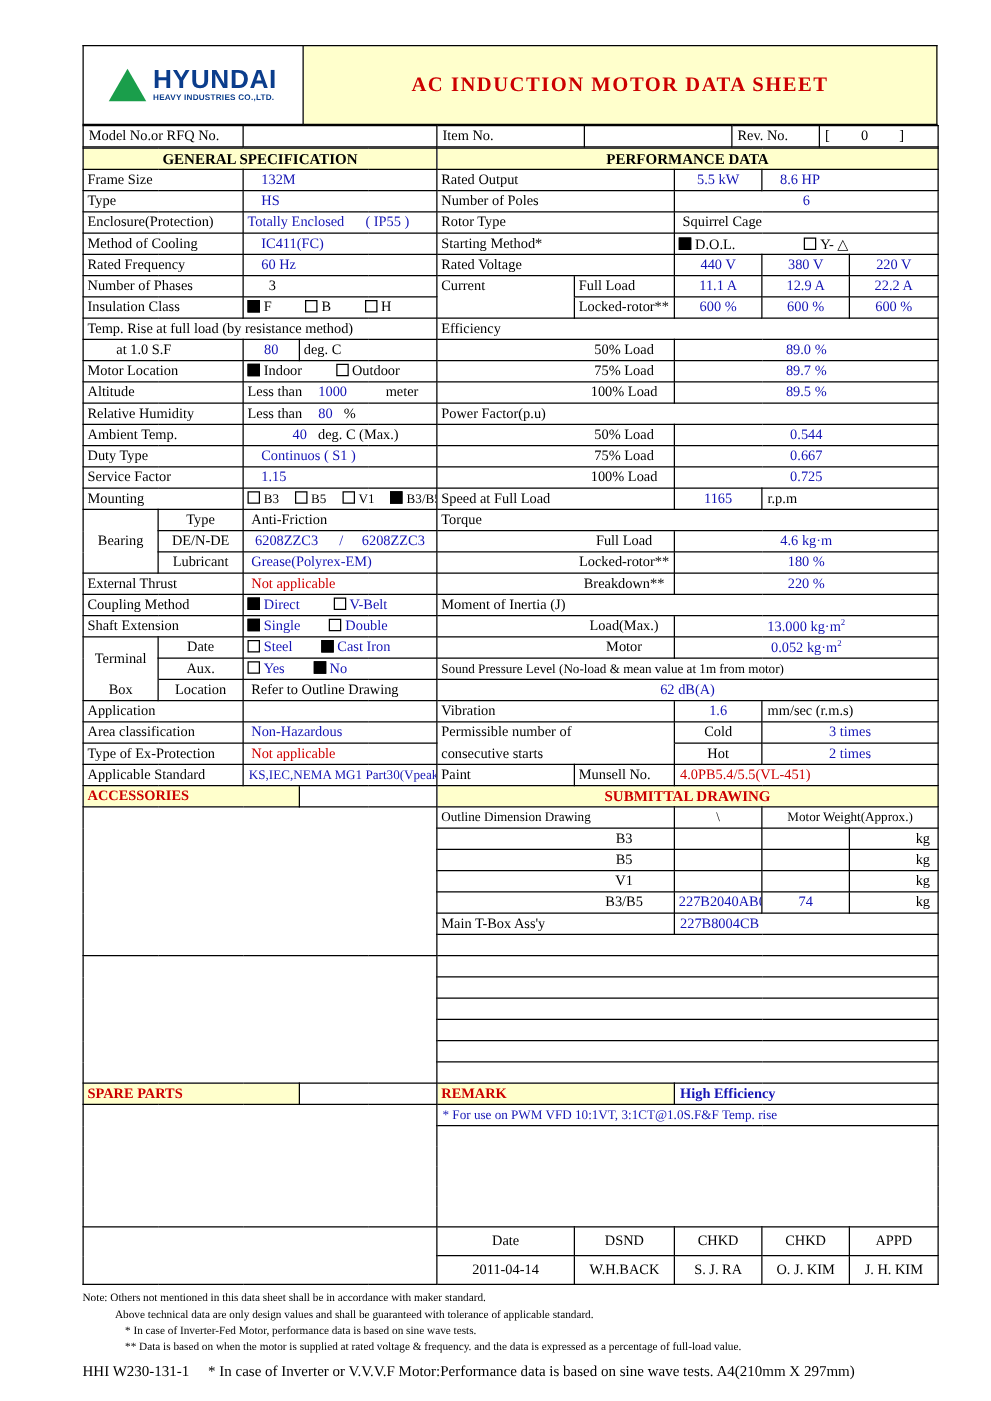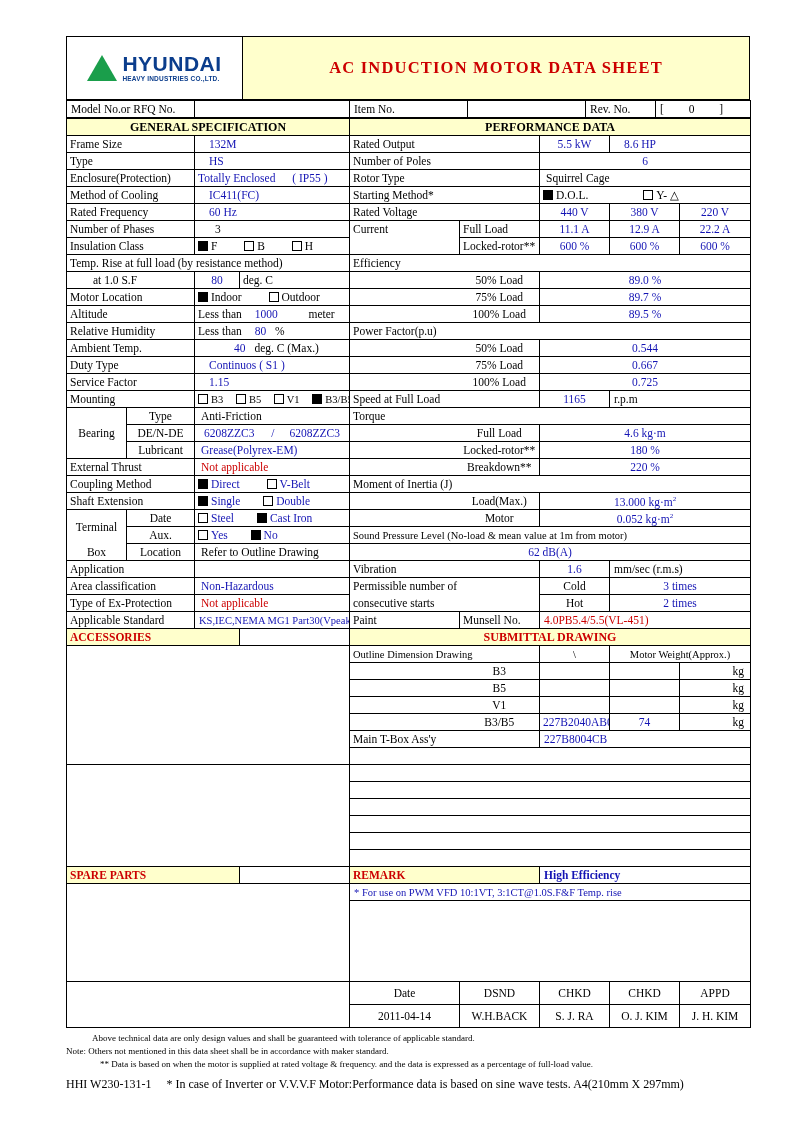--- a/index.html
+++ b/index.html
@@ -465,22 +465,23 @@
         <td class="ctr" style="height:22px">2011-04-14</td>
         <td class="ctr">W.H.BACK</td>
         <td class="ctr">S. J. RA</td>
         <td class="ctr">O. J. KIM</td>
         <td class="ctr">J. H. KIM</td>
       </tr>
     </tbody>
       </table>
 
     <div style="margin-top:4px;font-size:9px;line-height:1.45">
+      <div>Note: Others not mentioned in this data sheet shall be in accordance with maker standard.</div>
       <div style="padding-left:26px">Above technical data are only design values and shall be guaranteed with tolerance of applicable standard.</div>
-      <div>Note: Others not mentioned in this data sheet shall be in accordance with maker standard.</div>
+      <div style="padding-left:34px">* In case of Inverter-Fed Motor, performance data is based on sine wave tests.</div>
       <div style="padding-left:34px">** Data is based on when the motor is supplied at rated voltage &amp; frequency. and the data is expressed as a percentage of full-load value.</div>
     </div>
 
     <div style="margin-top:6px;font-size:12px">
       <span>HHI W230-131-1</span>
       <span style="margin-left:12px">* In case of Inverter or V.V.V.F Motor:Performance data is based on sine wave tests.   A4(210mm X 297mm)</span>
     </div>
 
   </div>
 </div>

